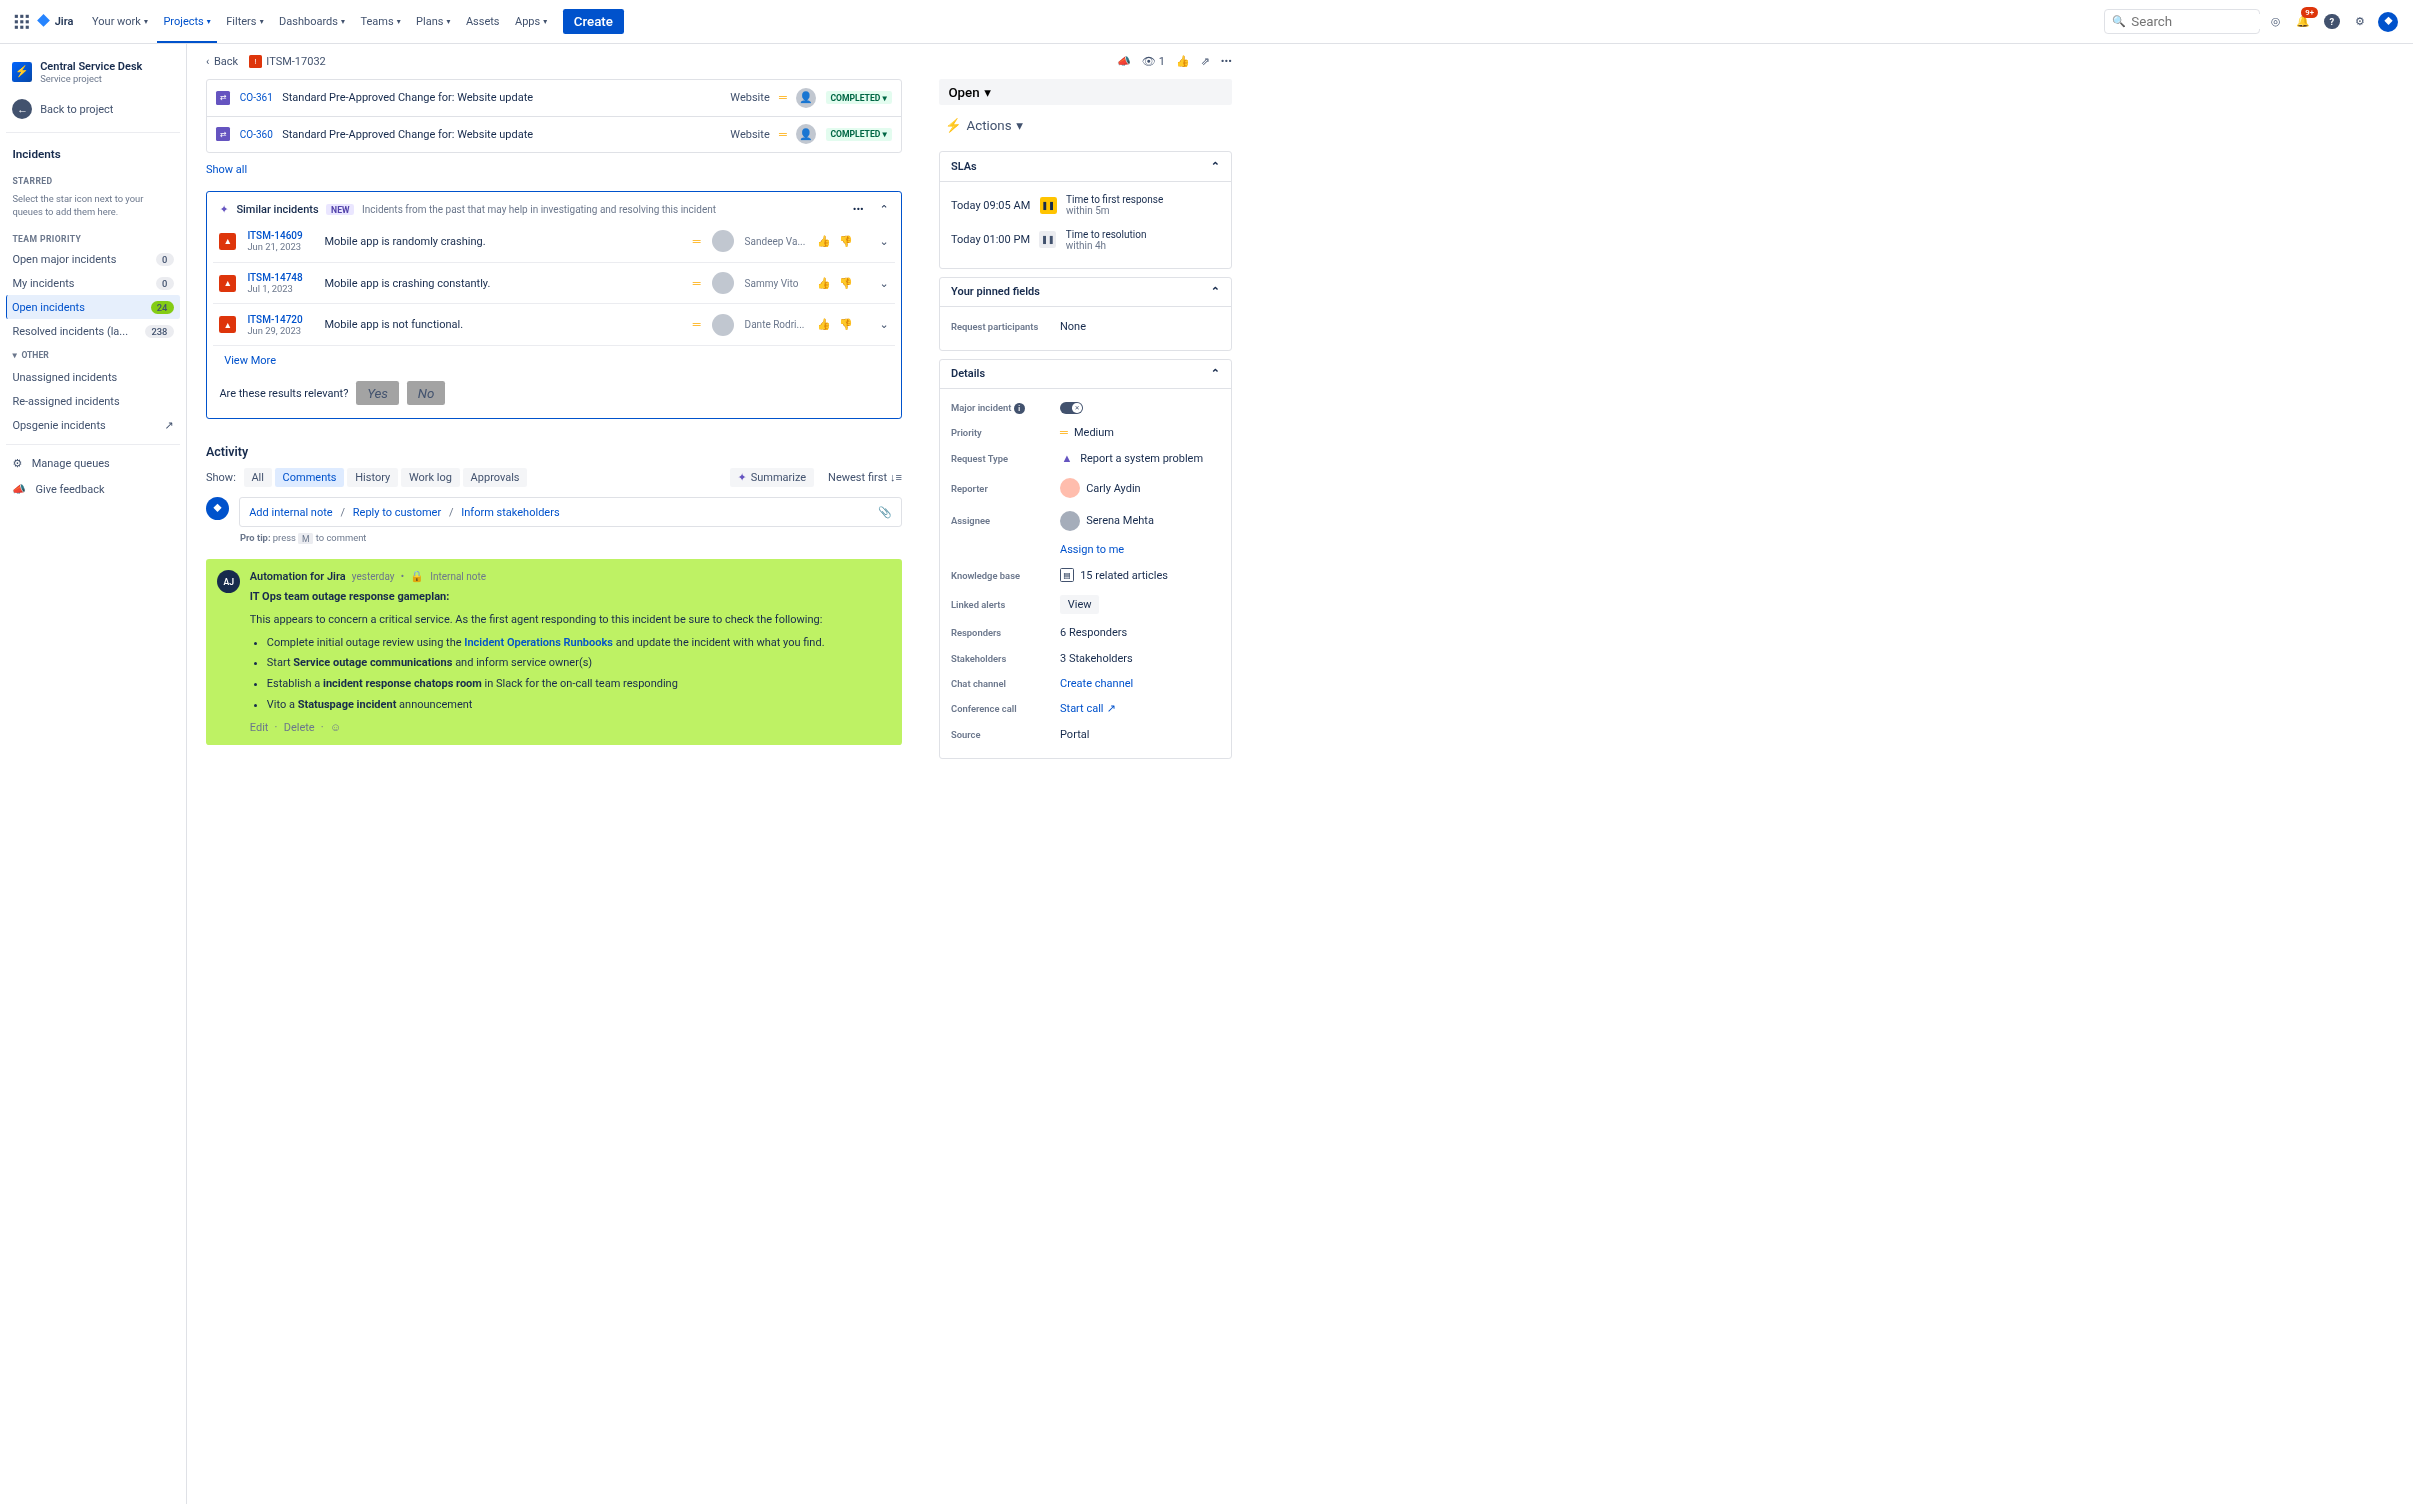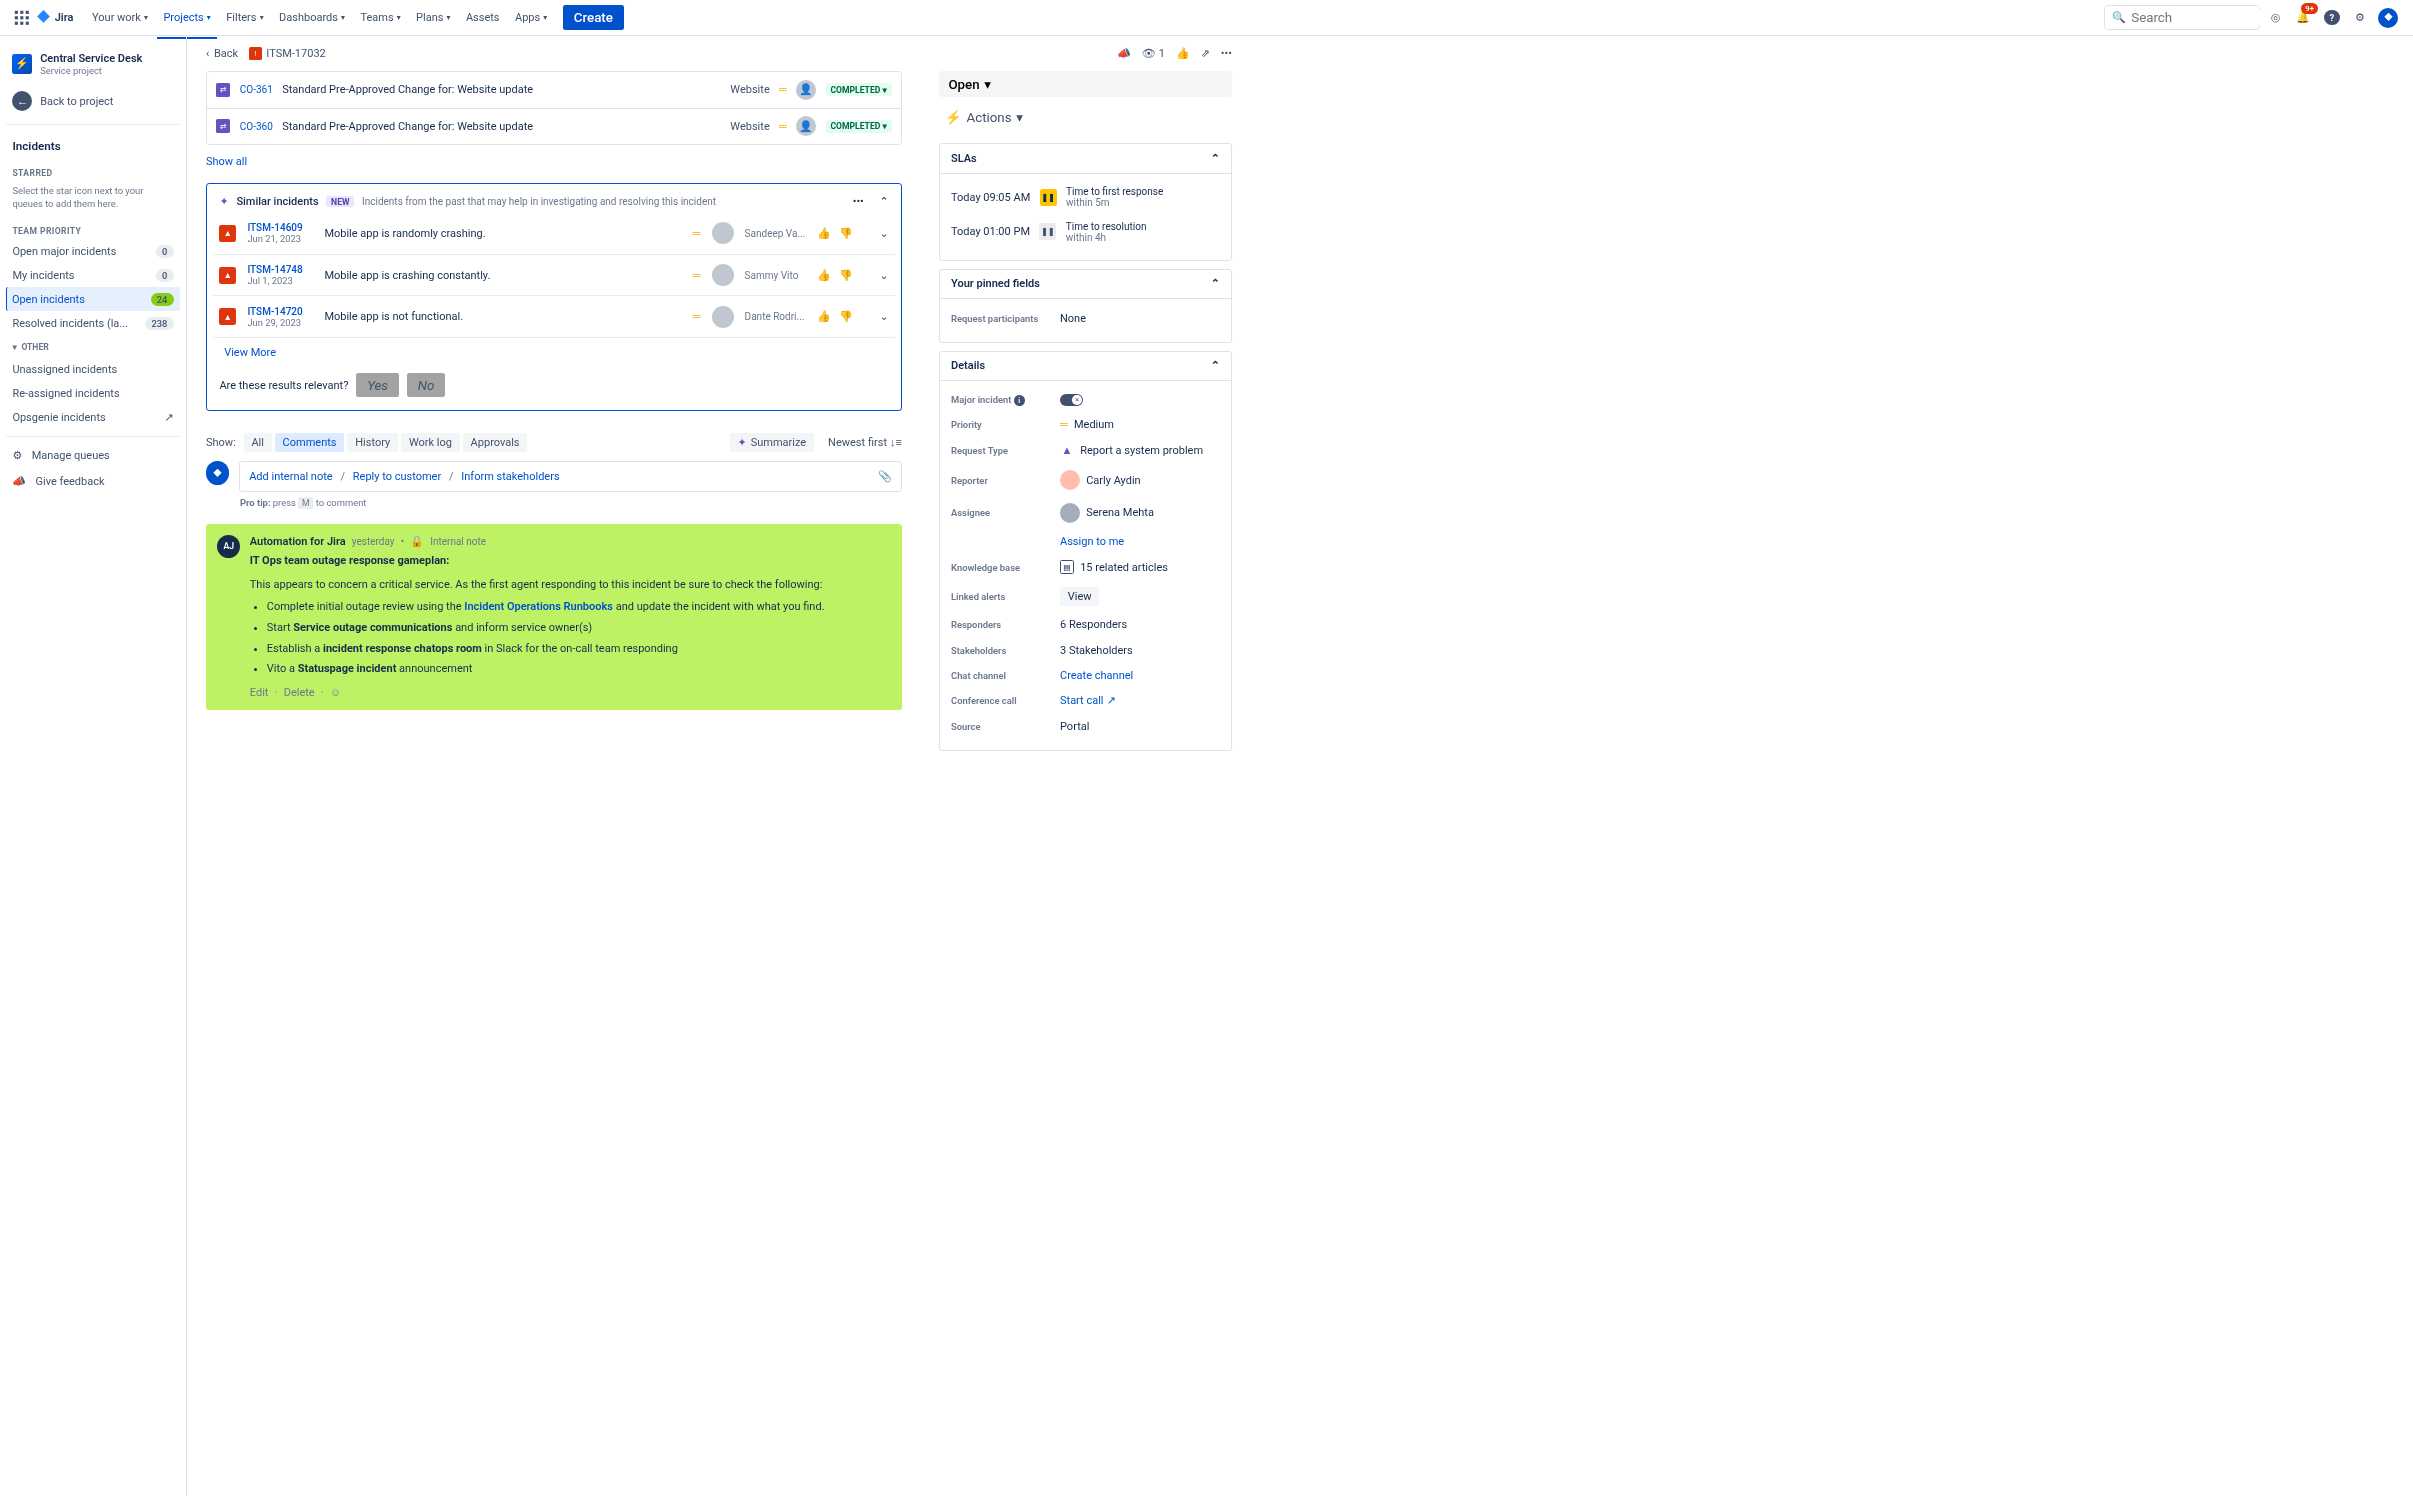--- a/index.html
+++ b/index.html
@@ -1,17 +1,17 @@
 <!DOCTYPE html>
 <html style="font-size:12.5px"><head>
 <meta charset="utf-8">
 <style>
 * { box-sizing: border-box; margin: 0; padding: 0; font-family: -apple-system, BlinkMacSystemFont, "Segoe UI", Roboto, sans-serif; }
 body { background: #fff; color: #172B4D; font-size: 11px; }
-.top-nav { display: flex; align-items: center; height: 36px; padding: 0 12.5px; border-bottom: 0.8px solid #DFE1E6; gap: 3.1px; }
+.top-nav { display: flex; align-items: center; height: 44px; padding: 0 12.5px; border-bottom: 0.8px solid #DFE1E6; gap: 3.1px; }
 .app-switcher { width: 19px; height: 19px; display: flex; align-items: center; justify-content: center; cursor: pointer; }
 .jira-logo { display: flex; align-items: center; gap: 3.1px; font-weight: 600; color: #253858; margin-right: 9.4px; }
 .jira-mark { width: 17px; height: 17px; color: #2684FF; }
 .nav-item { padding: 6.2px 6.2px; color: #42526E; cursor: pointer; display: flex; align-items: center; gap: 3.1px; font-size: 11px; }
 .nav-item.active { color: #0052CC; border-bottom: 2.3px solid #0052CC; padding-bottom: 12.5px; padding-top: 15px; }
 .chevron-down { font-size: 7.8px; }
 .create-btn { background: #0052CC; color: #fff; padding: 4.7px 11px; border: none; border-radius: 2.3px; font-weight: 500; cursor: pointer; margin-left: 6.2px; }
 .nav-spacer { flex: 1; }
 .search-box { display: flex; align-items: center; background: #fff; border: 0.8px solid #DFE1E6; border-radius: 3.9px; padding: 3.9px 7.8px; width: 156px; gap: 4.7px; color: #6B778C; }
 .nav-icon { width: 25px; height: 25px; display: flex; align-items: center; justify-content: center; cursor: pointer; color: #42526E; position: relative; }
@@ -366,20 +366,21 @@
         <span style="margin-left:15.6px;color:#42526E;">⌄</span>
       </div>
       <span class="view-more">View More</span>
       <div class="relevance-bar">
         <span>Are these results relevant?</span>
         <button class="rel-btn">Yes</button>
         <button class="rel-btn">No</button>
       </div>
     </div>
 
+    <div class="activity-heading">Activity</div>
     <div class="activity-tabs">
       <span class="show-label">Show:</span>
       <span class="tab-pill">All</span>
       <span class="tab-pill active">Comments</span>
       <span class="tab-pill">History</span>
       <span class="tab-pill">Work log</span>
       <span class="tab-pill">Approvals</span>
       <div class="act-spacer"></div>
       <div class="summarize">
           <span style="color:#6554C0;">✦</span>

